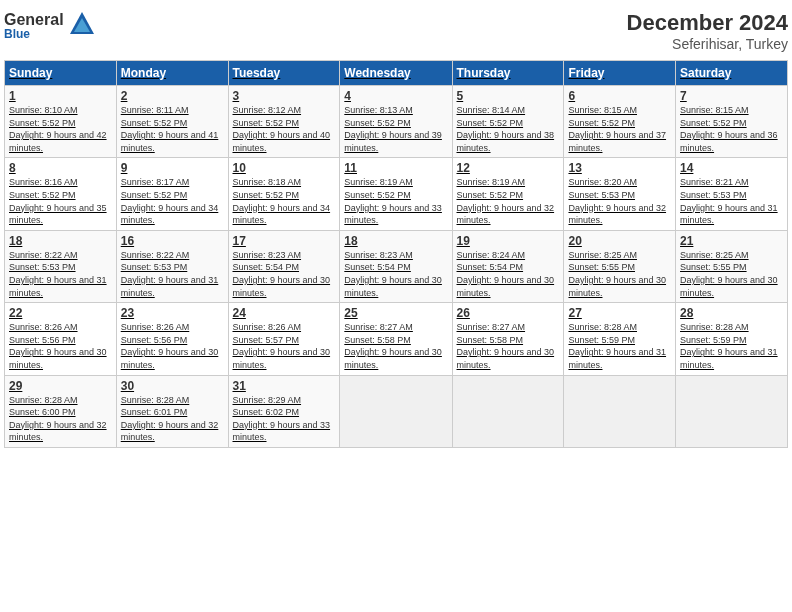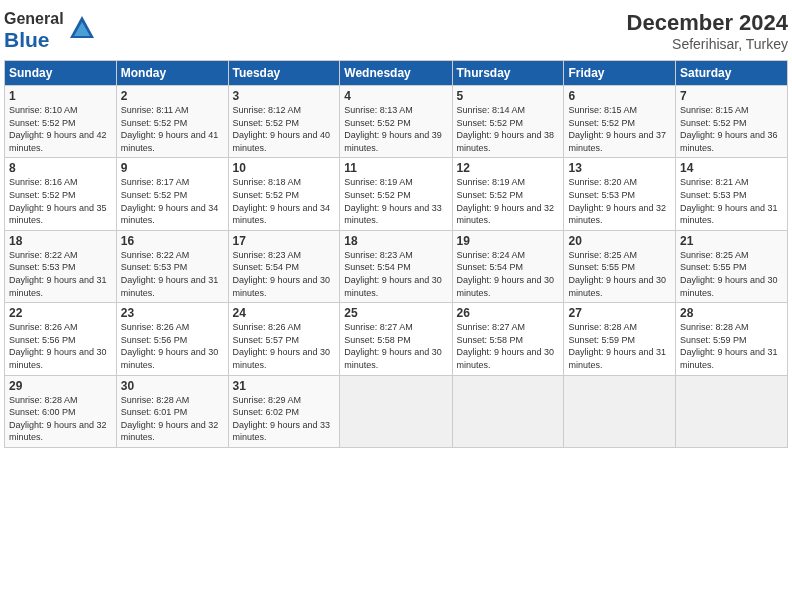--- a/index.html
+++ b/index.html
@@ -32,20 +32,21 @@
       font-weight: bold;
       color: #333;
     }
     .subtitle {
       font-size: 14px;
       color: #555;
     }
     .calendar {
       width: 100%;
       border-collapse: collapse;
+      text-decoration: underline;
     }
     .calendar th {
       background-color: #1a5fa8;
       color: #fff;
       font-size: 12px;
       font-weight: bold;
       padding: 5px 4px;
       text-align: left;
       border: 1px solid #ccc;
     }
@@ -81,21 +82,21 @@
 </head>
 <body>
 
 <div class="page">
   <div class="header-row">
     <div class="logo">
       <div>
         <div style="display:flex;align-items:center;">
           <div>
             <div style="font-size:16px;font-weight:bold;color:#333;line-height:1.1;">General</div>
-            <div style="font-size:21px;font-weight:bold;color:#1a5fa8;line-height:1.1;">Blue</div>
+            <div style="font-size:12px;font-weight:bold;color:#1a5fa8;line-height:1.1;">Blue</div>
           </div>
           <div style="margin-left:4px;">
             <svg width="28" height="28" viewBox="0 0 28 28">
               <polygon points="14,2 26,24 2,24" fill="#1a5fa8"></polygon>
               <polygon points="14,8 22,22 6,22" fill="#4a9fd4"></polygon>
             </svg>
           </div>
         </div>
       </div>
     </div>

